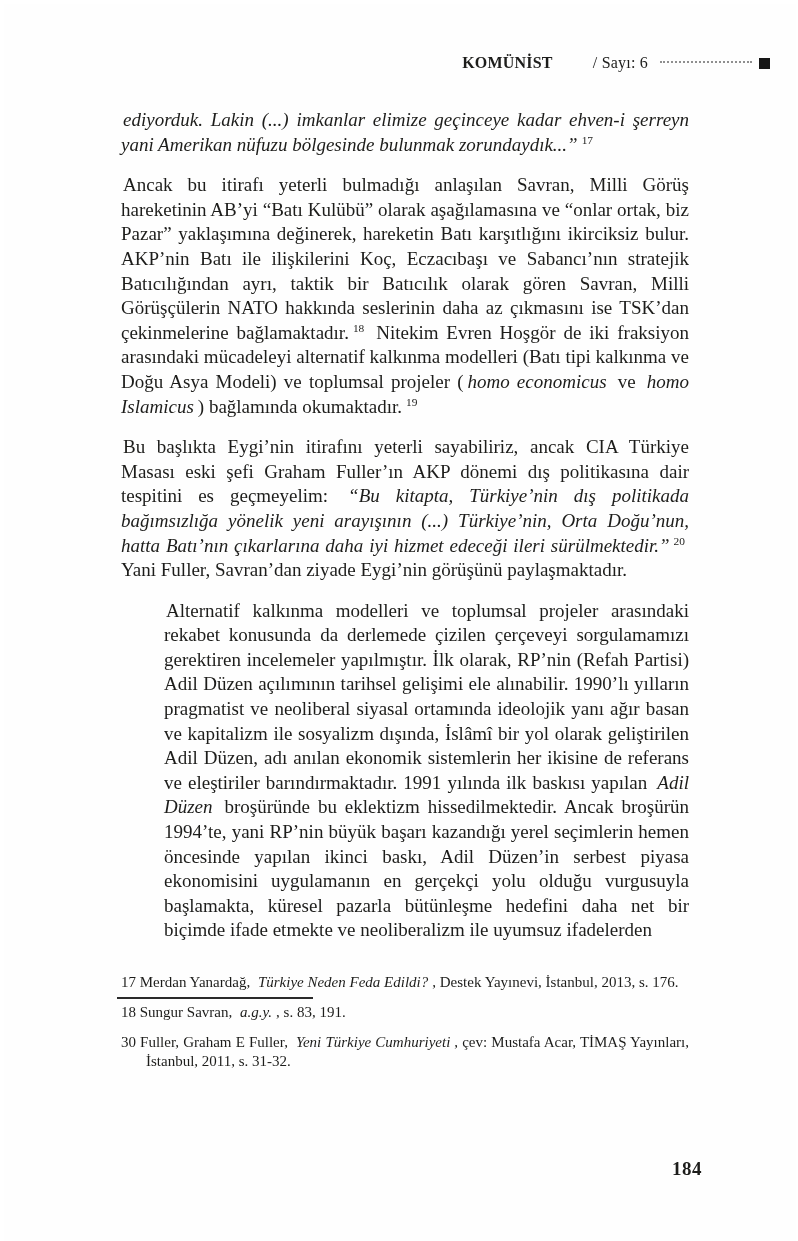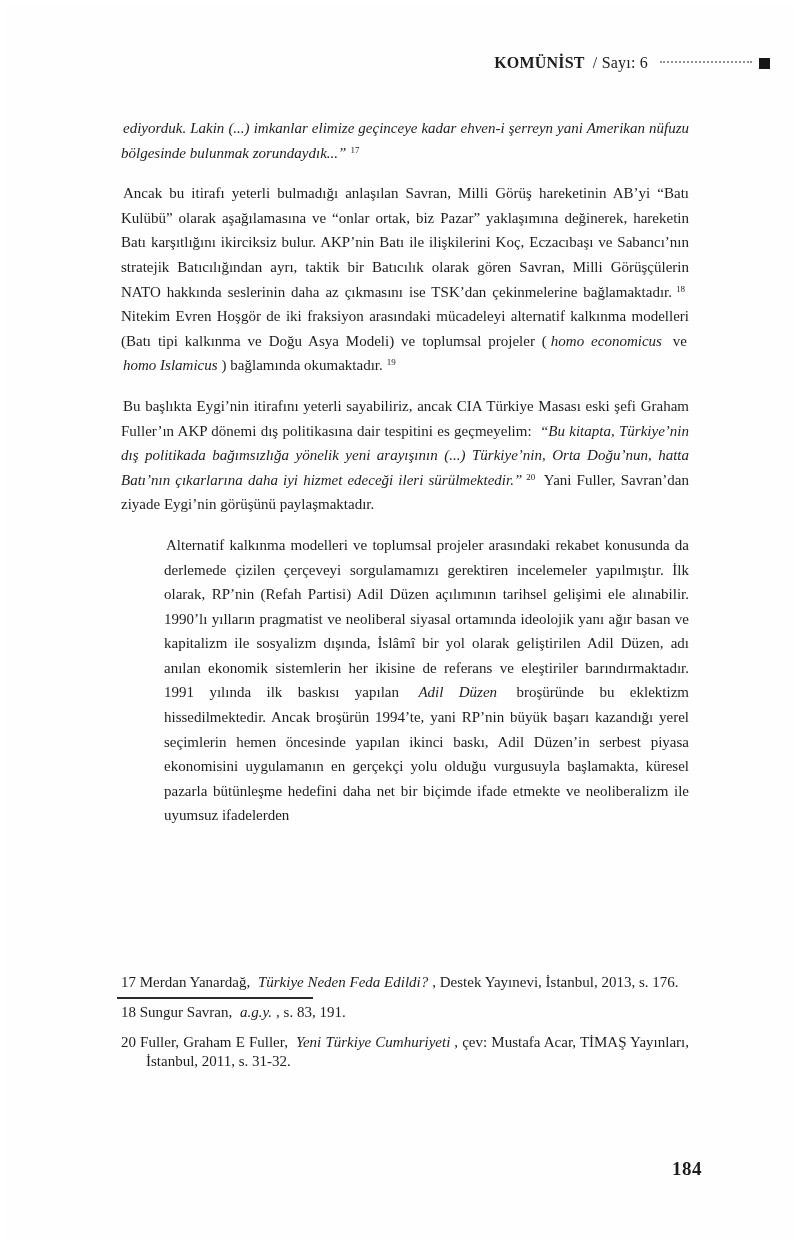--- a/index.html
+++ b/index.html
@@ -20,40 +20,40 @@
     left: 113px;
     width: 655px;
     display: flex;
     align-items: center;
     justify-content: flex-end;
     font-size: 16px;
     letter-spacing: 0.2px;
     white-space: nowrap;
   }
   .rh-journal { font-weight: bold; }
-  .rh-issue { font-weight: normal; }
+  .rh-issue { font-weight: normal; margin-left: 32px; }
   .rh-leader {
     width: 92px;
     height: 0;
     border-top: 2px dotted #8f8f8f;
     margin: 2px 7px 0 10px;
   }
   .rh-square {
     width: 11px;
     height: 11px;
     background: #161616;
     flex: none;
   }
   
   .body-text {
     position: absolute;
-    top: 108px;
+    top: 100px;
     left: 113px;
     width: 576px;
-    font-size: 15px;
+    font-size: 19px;
     line-height: 24.6px;
     text-align: justify;
   }
   .para { margin-bottom: 12px; }
   .para:last-child { margin-bottom: 0; margin-left: 43px; }
   .seg-i { font-style: italic; }
   sup.fn-ref {
     font-size: 0.6em;
     vertical-align: baseline;
     position: relative;
@@ -114,18 +114,18 @@
 
     <p class="para"><span>Alternatif kalkınma modelleri ve toplumsal projeler arasındaki rekabet konusunda da derlemede çizilen çerçeveyi sorgulamamızı gerektiren incelemeler yapılmıştır. İlk olarak, RP’nin (Refah Partisi) Adil Düzen açılımının tarihsel gelişimi ele alınabilir. 1990’lı yılların pragmatist ve neoliberal siyasal ortamında ideolojik yanı ağır basan ve kapitalizm ile sosyalizm dışında, İslâmî bir yol olarak geliştirilen Adil Düzen, adı anılan ekonomik sistemlerin her ikisine de referans ve eleştiriler barındırmaktadır. 1991 yılında ilk baskısı yapılan </span><span class="seg-i">Adil Düzen</span><span> broşüründe bu eklektizm hissedilmektedir. Ancak broşürün 1994’te, yani RP’nin büyük başarı kazandığı yerel seçimlerin hemen öncesinde yapılan ikinci baskı, Adil Düzen’in serbest piyasa ekonomisini uygulamanın en gerçekçi yolu olduğu vurgusuyla başlamakta, küresel pazarla bütünleşme hedefini daha net bir biçimde ifade etmekte ve neoliberalizm ile uyumsuz ifadelerden</span></p>
 
   </main>
 
   <hr class="fn-rule">
 
   <section class="footnotes">
     <p class="fn"><span>17 Merdan Yanardağ, </span><span class="seg-i">Türkiye Neden Feda Edildi?</span><span>, Destek Yayınevi, İstanbul, 2013, s. 176.</span></p>
     <p class="fn"><span>18 Sungur Savran, </span><span class="seg-i">a.g.y.</span><span>, s. 83, 191.</span></p>
-    <p class="fn"><span>20 Fuller, Graham E Fuller, </span><span class="seg-i">Yeni Türkiye Cumhuriyeti</span><span>, çev: Mustafa Acar, TİMAŞ Yayınları, İstanbul, 2011, s. 31-32.</span></p>
+    <p class="fn"><span>30 Fuller, Graham E Fuller, </span><span class="seg-i">Yeni Türkiye Cumhuriyeti</span><span>, çev: Mustafa Acar, TİMAŞ Yayınları, İstanbul, 2011, s. 31-32.</span></p>
   </section>
 
   <div class="page-number">184</div>
 
 </div>
 
 </body></html>

